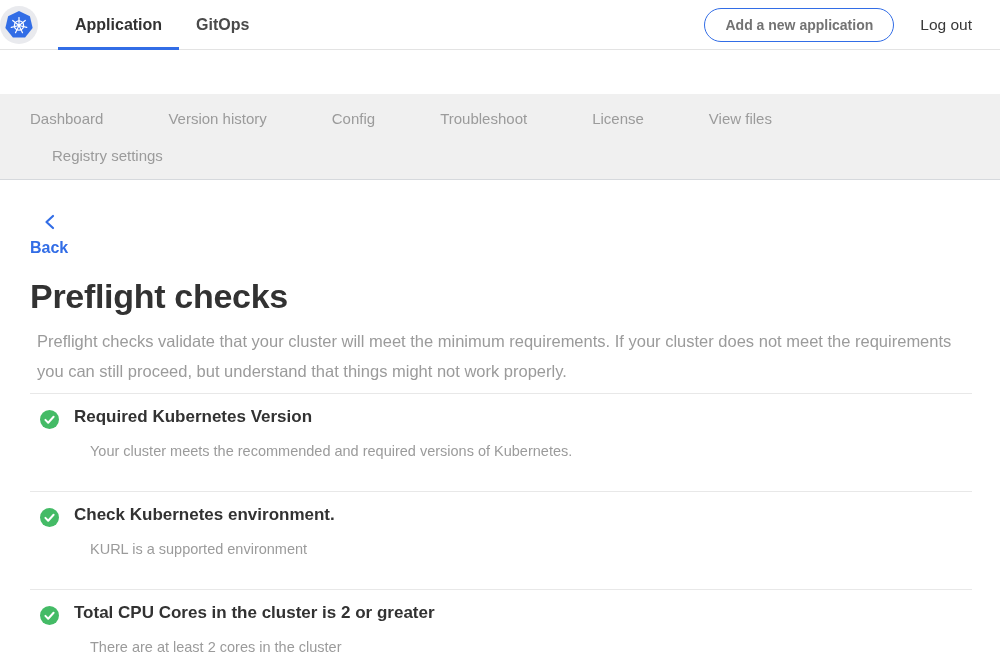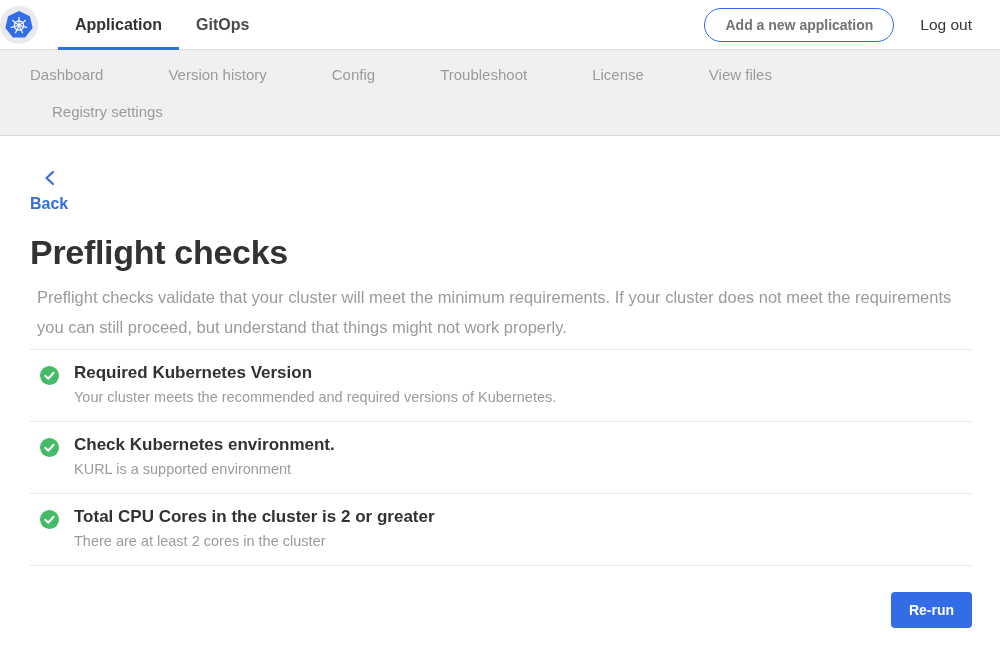--- a/index.html
+++ b/index.html
@@ -67,20 +67,21 @@
     color: #383838;
     cursor: pointer;
     white-space: nowrap;
   }
 
   
   .subnav {
     background: #f0f0f0;
     border-bottom: 1px solid #d6d9dd;
     padding: 14px 30px 12px 30px;
+    margin-top: 44px;
   }
   .subnav-row { display: flex; }
   .subnav-row + .subnav-row { margin-top: 15px; }
   .subnav-item {
     font-size: 15px;
     font-weight: 500;
     color: #9b9b9b;
     margin-right: 65px;
     cursor: pointer;
     line-height: 22px;
@@ -137,21 +138,21 @@
     border-bottom: 1px solid #e8e8e8;
   }
   .check-icon { flex: 0 0 auto; margin-top: 3px; width: 19px; height: 19px; }
   .check-title {
     margin: 0 0 6px 0;
     font-size: 17px;
     font-weight: 700;
     color: #323232;
   }
   .check-detail {
-    margin: 0;
+    margin: 16px;
     font-size: 14.5px;
     color: #9b9b9b;
   }
 
   .actions {
     display: flex;
     justify-content: flex-end;
     margin-top: 26px;
   }
   .rerun-btn {

